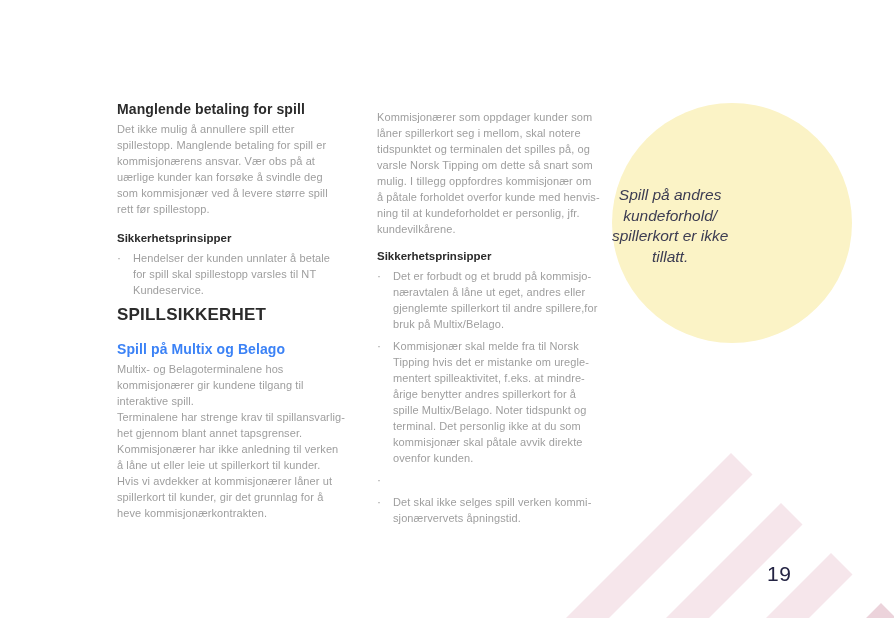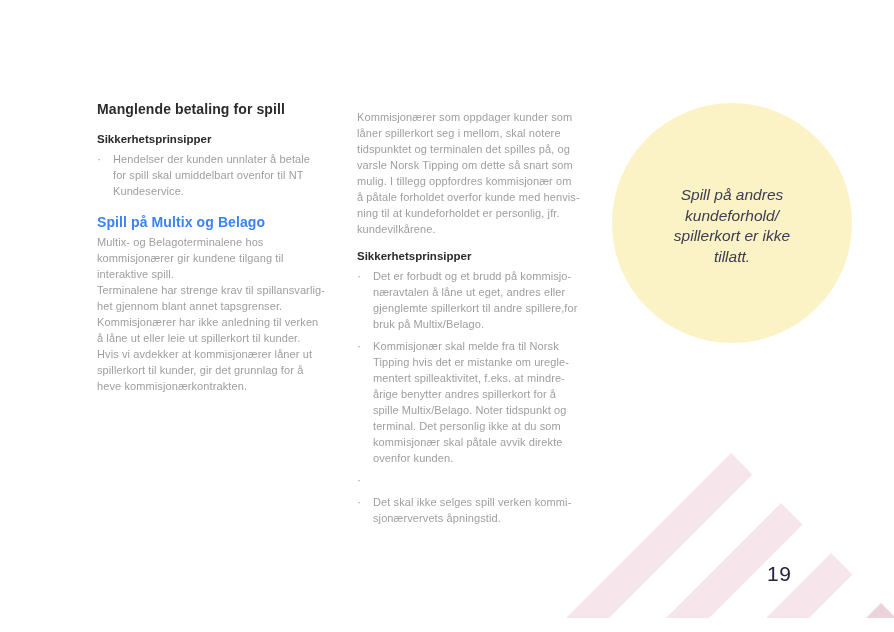--- a/index.html
+++ b/index.html
@@ -5,21 +5,21 @@
   * { box-sizing: border-box; margin: 0; padding: 0; }
   html, body { background: #ffffff; }
   .page {
     position: relative;
     width: 894px;
     height: 632px;
     background: #ffffff;
     overflow: hidden;
     font-family: "Liberation Sans", "DejaVu Sans", sans-serif;
   }
-  .col { position: absolute; }
+  .col { position: absolute; margin-left: 20px; }
   .col1 { left: 97px; top: 100px; width: 256px; }
   .col2 { left: 357px; top: 109px; width: 256px; }
 
   .body {
     font-size: 11px;
     line-height: 16px;
     color: #9e9e9e;
     white-space: pre;
     letter-spacing: 0.1px;
   }
@@ -69,21 +69,20 @@
   .callout-circle {
     position: absolute;
     left: 612px;
     top: 103px;
     width: 240px;
     height: 240px;
     border-radius: 50%;
     background: #fbf3c6;
     display: flex;
     align-items: center;
-    justify-content: center;
     text-align: center;
   }
   .callout-text {
     font-style: italic;
     font-weight: 500;
     font-size: 15.5px;
     line-height: 20.5px;
     color: #3c3c52;
     white-space: pre;
     margin-top: 6px;
@@ -109,31 +108,38 @@
     letter-spacing: 0.5px;
   }
 </style>
 </head>
 <body>
 
 <div class="page">
 
   <section class="col col1" style="color: rgb(158, 158, 158);">
     <h3 class="h-sub" style="color: rgb(43, 43, 43);">Manglende betaling for spill</h3>
+    <p class="body">Det ikke mulig å annullere spill etter
+spillestopp. Manglende betaling for spill er
+kommisjonærens ansvar. Vær obs på at
+uærlige kunder kan forsøke å svindle deg
+som kommisjonær ved å levere større spill
+rett før spillestopp.</p>
 
     <h4 class="h-small" style="color: rgb(43, 43, 43);">Sikkerhetsprinsipper</h4>
     <ul class="bullets">
       <li class="bullet">
         <span class="dot">·</span>
         <span class="btext">Hendelser der kunden unnlater å betale
-for spill skal umiddelbart ovenfor til NT
+for spill skal spillestopp varsles til NT
 Kundeservice.</span>
       </li>
     </ul>
 
+    <h2 class="h-main" style="color: rgb(43, 43, 43);">SPILLSIKKERHET</h2>
     <h3 class="h-sub spaced" style="color: #3b82f6;">Spill på Multix og Belago</h3>
     <p class="body">Multix- og Belagoterminalene hos
 kommisjonærer gir kundene tilgang til
 interaktive spill.
 Terminalene har strenge krav til spillansvarlig-
 het gjennom blant annet tapsgrenser.
 Kommisjonærer har ikke anledning til verken
 å låne ut eller leie ut spillerkort til kunder.
 Hvis vi avdekker at kommisjonærer låner ut
 spillerkort til kunder, gir det grunnlag for å

